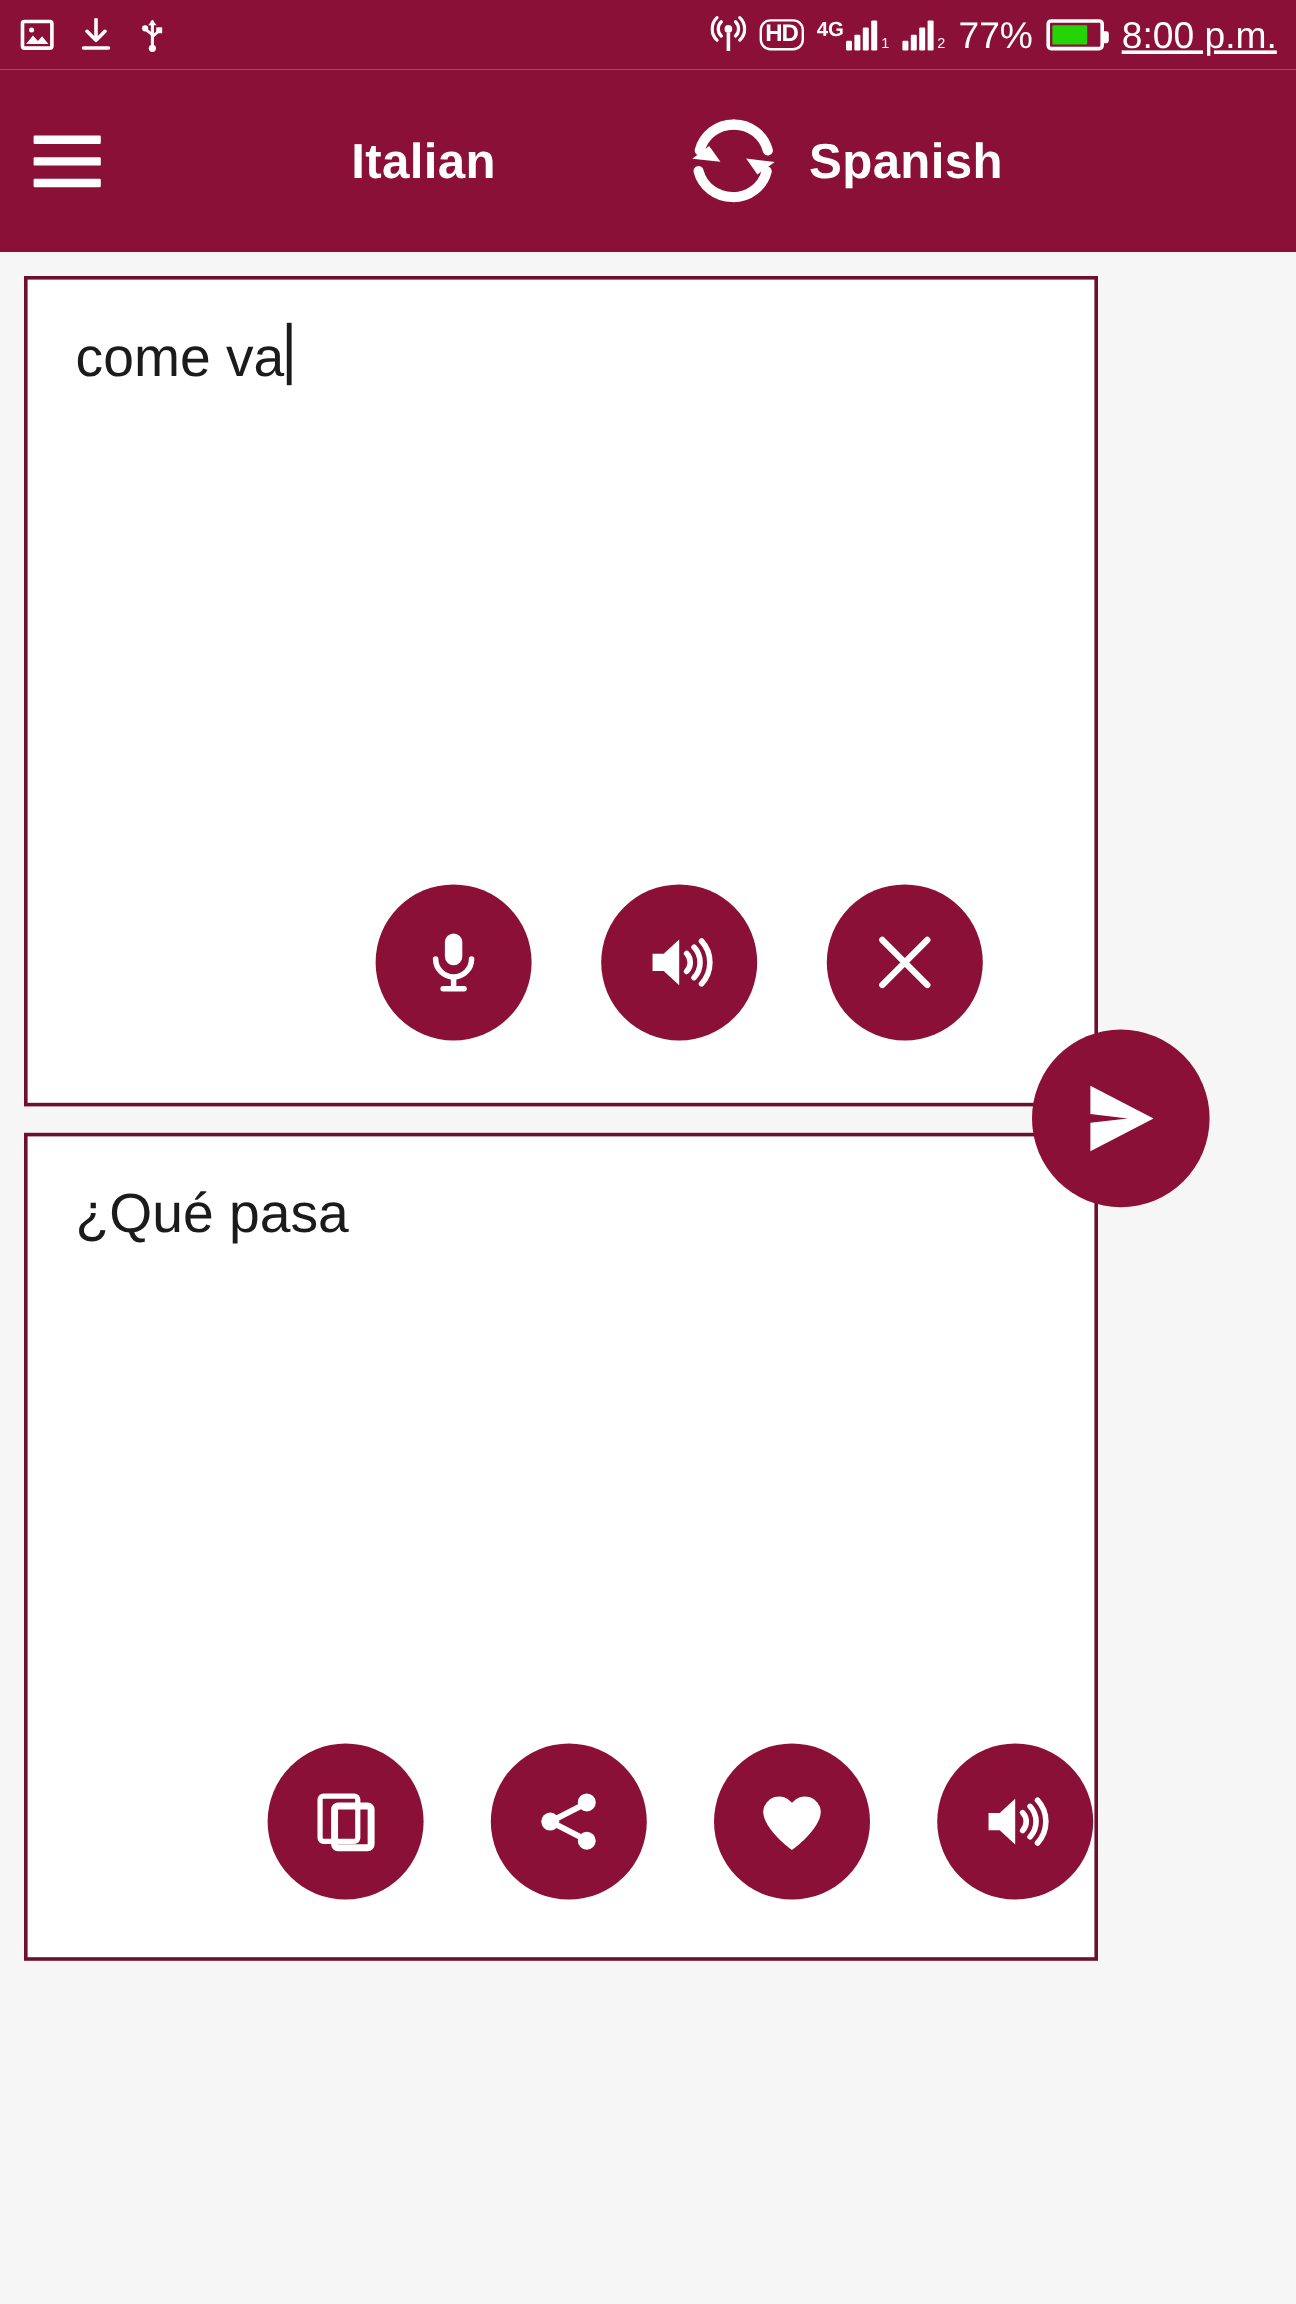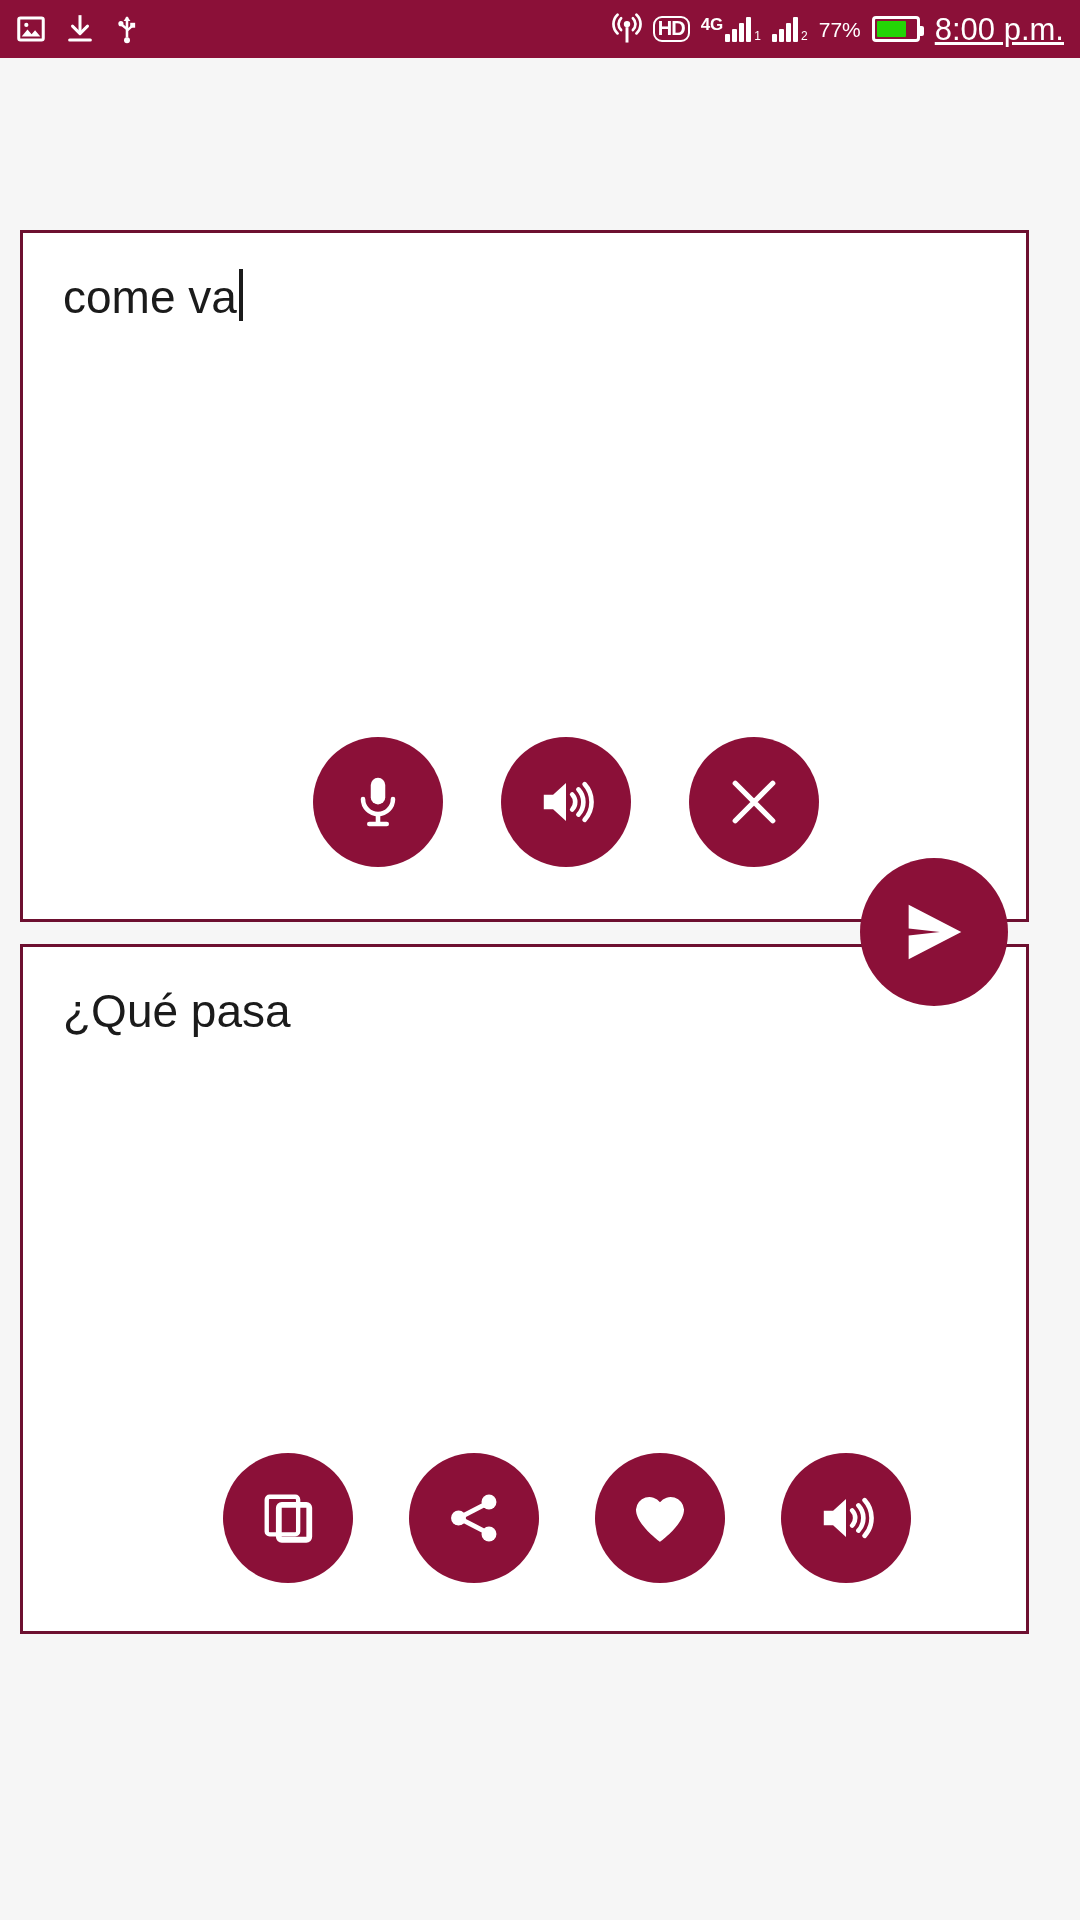--- a/index.html
+++ b/index.html
@@ -25,21 +25,21 @@
     color:#ffffff;
   }
   #status-left { display:flex; align-items:center; gap:20px; }
   #status-right { margin-left:auto; display:flex; align-items:center; gap:11px; }
   .sb-ico { display:block; }
   .sb-text {
     font-size:30px; font-weight:400; color:#ffffff;
     letter-spacing:0px; line-height:1;
     font-family:"Liberation Sans", sans-serif;
   }
-  #battery-pct { font-size:21px; }
+  #battery-pct { font-size:31px; }
   #clock { font-size:31px; margin-left:4px;text-decoration:underline; }
   .hd-badge {
     font-size:20px; font-weight:700; letter-spacing:-1px;
     border:2px solid #fff; border-radius:9px;
     padding:0px 3px 1px 3px; line-height:1.05;
   }
   .gbadge { font-size:17px; font-weight:700;text-align:center; }
   .bars { display:flex; align-items:flex-end; gap:2px; height:26px; }
   .bars i { display:block; width:5px; background:#fff; border-radius:1px; }
   .bars i:nth-child(1){ height:8px; }
@@ -79,21 +79,21 @@
   #lang-source { position:absolute; left:228px; width:250px; }
   #lang-target { position:absolute; left:630px; width:250px; }
   #swap-btn {
     position:absolute; left:556px; width:110px; height:110px;
     display:flex; align-items:center; justify-content:center; cursor:pointer;
   }
 
   
   .panel {
     position:absolute;
-    left:20px; width:1009px;
+    left:20px; width:895px;
     background:#ffffff;
     border:3px solid #6d1030;
   }
   #source-panel { top:230px; height:692px; }
   #target-panel { top:944px; height:690px; }
 
   .panel-text {
     position:absolute; left:40px; top:36px; right:60px;
     font-size:46px; color:#1b1b1b; line-height:1.25;
     font-family:"Liberation Sans", sans-serif;
@@ -201,20 +201,43 @@
       <span class="sb-text" id="battery-pct">77%</span>
 
       <span class="batt">
         <span class="batt-fill" id="batt-fill" style="width: 77%; background: rgb(36, 212, 6);"></span>
       </span>
 
       <span class="sb-text" id="clock">8:00 p.m.</span>
     </div>
   </div>
 
+  <div id="appbar">
+
+    <div id="menu-btn">
+      <span></span>
+      <span></span>
+      <span></span>
+    </div>
+
+    <div class="lang" id="lang-source">Italian</div>
+
+    <div id="swap-btn">
+      <svg width="100" height="100" viewBox="0 0 52 52">
+        <path d="M11 30.5a15 15 0 0014.5 11.2" fill="none" stroke="#fff" stroke-width="4.4" stroke-linecap="round"></path>
+        <path d="M26 41.8a15 15 0 0014.5-11.2" fill="none" stroke="#fff" stroke-width="4.4" stroke-linecap="round"></path>
+        <path d="M41 21.5A15 15 0 0026.5 10.3" fill="none" stroke="#fff" stroke-width="4.4" stroke-linecap="round"></path>
+        <path d="M26 10.3A15 15 0 0011.5 21.5" fill="none" stroke="#fff" stroke-width="4.4" stroke-linecap="round"></path>
+        <path d="M11 19.5l6.4 5.5-12.2 1.6z" fill="#fff" transform="translate(4,0) rotate(14 11 22)"></path>
+        <path d="M41.2 32l-6.4-5.6 12.4-1.5z" fill="#fff" transform="translate(-4,0) rotate(14 41 29)"></path>
+      </svg>
+    </div>
+
+    <div class="lang" id="lang-target">Spanish</div>
+  </div>
 
   <div class="panel" id="source-panel">
     <div class="panel-text" id="source-text">
       <span>come va</span><span class="caret"></span>
     </div>
 
     <div class="actionrow" id="source-actions">
 
       <div class="circ-btn">
         <svg width="58" height="58" viewBox="0 0 24 24">

